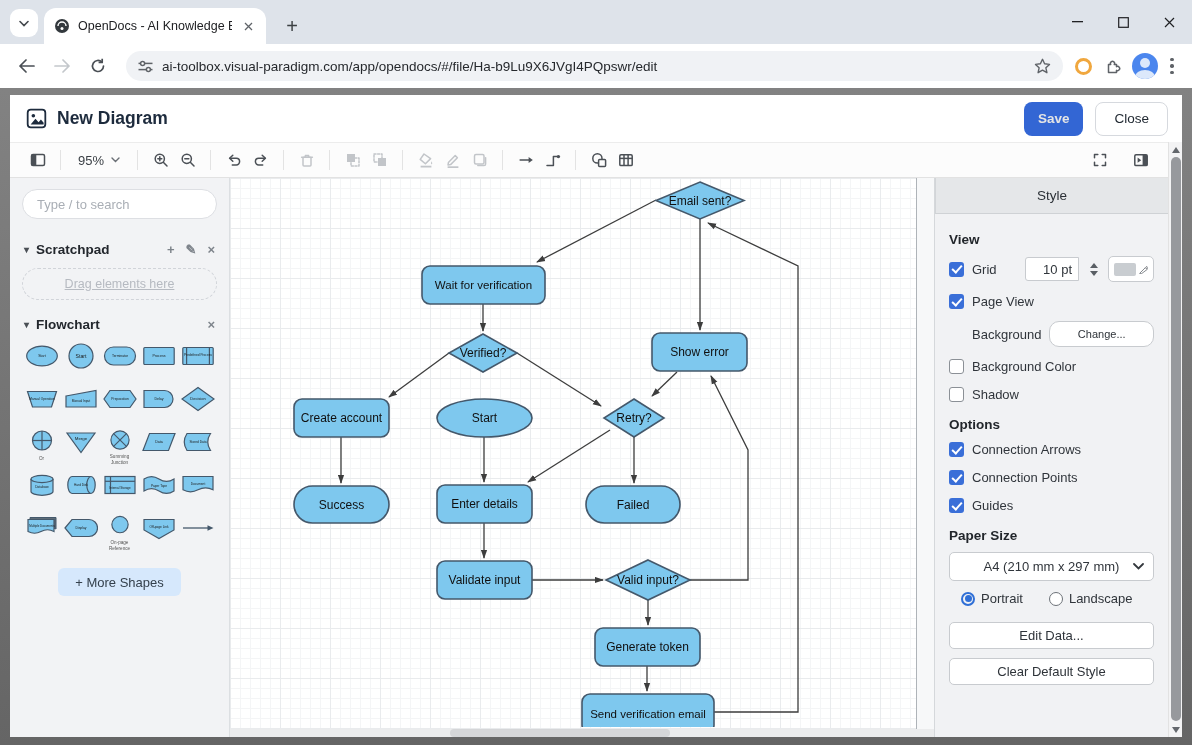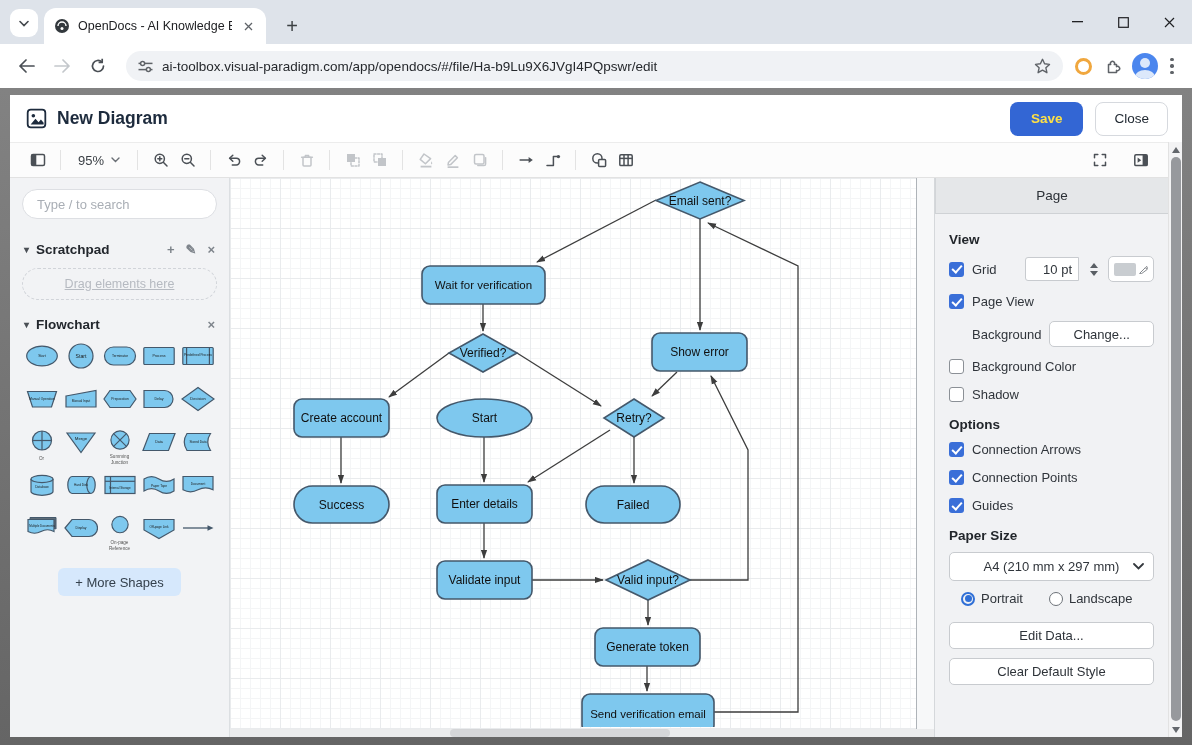--- a/index.html
+++ b/index.html
@@ -33,21 +33,21 @@
   
   .frame { flex:1; background:linear-gradient(#828282,#656565); padding:7px 10px 8px; min-height:0; }
   .app { background:#fff; height:100%; display:flex; flex-direction:column; overflow:hidden; }
 
   
   .app-header { height:47px; flex:0 0 47px; display:flex; align-items:center; padding:0 14px 0 16px; gap:10px; background:#fff; }
   .app-title { font-size:17.5px; font-weight:700; color:#1d2b3d; }
   .hdr-buttons { margin-left:auto; display:flex; align-items:center; gap:12px; }
   .btn { height:34px; border-radius:8px; border:none; font-size:13.5px; font-weight:600; display:flex; align-items:center; gap:8px; cursor:pointer; font-family:inherit; }
   .btn-ai { background:#9c1ff2; color:#fff; padding:0 16px; }
-  .btn-save { background:#3366d4; color:#fde047; padding:0 21px; }
+  .btn-save { background:#3366d4; color:#e5e5e5; padding:0 14px; }
   .btn-close { background:#fff; color:#222a33; border:1px solid #d6d9de; padding:0 18px; font-weight:500; }
 
   
   .app-body { flex:1; display:flex; min-height:0; }
   .content-col { flex:1; display:flex; flex-direction:column; min-width:0; }
 
   
   .toolbar { height:36px; flex:0 0 36px; background:#fcfcfc; border-top:1px solid #ececec; border-bottom:1px solid #e2e2e2; display:flex; align-items:center; padding:0 14px; }
   .tb-btn { width:27px; height:26px; display:grid; place-items:center; color:#4b5056; border-radius:4px; }
   .tb-btn.disabled { color:#c2c5c9; }
@@ -97,21 +97,21 @@
   .cbx { width:15px; height:15px; border-radius:3px; flex:0 0 15px; position:relative; }
   .cbx.on { background:#3a6fd8; }
   .cbx.on::after { content:""; position:absolute; left:4.5px; top:1.5px; width:4px; height:8px; border-right:2px solid #fff; border-bottom:2px solid #fff; transform:rotate(42deg); }
   .cbx.off { background:#fff; border:1px solid #8b9096; }
   .num-input { margin-left:auto; width:54px; height:24px; background:#fff; border:1px solid #c8cbcf; border-radius:3px 0 0 3px; display:flex; align-items:center; justify-content:flex-end; padding-right:6px; font-size:13px; }
   .spinner { width:13px; height:24px; display:flex; flex-direction:column; align-items:center; justify-content:center; gap:3px; }
   .spin-up { width:0;height:0;border-left:4px solid transparent;border-right:4px solid transparent;border-bottom:5px solid #595e64; }
   .spin-dn { width:0;height:0;border-left:4px solid transparent;border-right:4px solid transparent;border-top:5px solid #595e64; }
   .color-btn { width:46px; height:26px; background:#fff; border:1px solid #c8cbcf; border-radius:5px; display:flex; align-items:center; justify-content:center; gap:3px; }
   .swatch { width:22px; height:13px; background:#c9cdd1; border-radius:2px; }
-  .mini-btn { margin-left:auto; width:106px; height:26px; background:#fff; border:1px solid #c8cbcf; border-radius:5px; font-size:13px; color:#2e3339; display:grid; place-items:center; cursor:pointer; }
+  .mini-btn { margin-left:auto; width:106px; height:26px; background:#fff; border:1px solid #c8cbcf; border-radius:10px; font-size:11px; color:#2e3339; display:grid; place-items:center; cursor:pointer; }
   .select { width:100%; height:29px; background:#fff; border:1px solid #c8cbcf; border-radius:5px; display:flex; align-items:center; justify-content:center; position:relative; font-size:13px; margin-bottom:10px; cursor:pointer; }
   .select .chev { position:absolute; right:9px; }
   .radio-row { display:flex; align-items:center; gap:6px; margin:2px 0 16px 12px; }
   .radio { width:14px; height:14px; border-radius:50%; }
   .radio.sel { border:2px solid #2f6fd6; position:relative; }
   .radio.sel::after { content:""; position:absolute; inset:1.5px; border-radius:50%; background:#2f6fd6; }
   .radio.un { border:1.5px solid #6d7278; background:#fff; }
   .radio-gap { width:14px; }
   .wide-btn { width:100%; height:27px; background:#fff; border:1px solid #c8cbcf; border-radius:5px; font-size:13px; color:#2e3339; display:grid; place-items:center; margin-bottom:9px; cursor:pointer; }
 
@@ -642,21 +642,21 @@
                     </g>
                   </svg>
                 </div>
               <div class="hscroll">
                   <div class="thumb"></div>
                 </div>
             </div>
 
             <aside class="panel">
               <div class="panel-tabs">
-                <div class="ptab inactive">Page</div>
+                <div class="ptab inactive">Style</div>
               </div>
               <div class="panel-content">
                 <div class="p-heading">View</div>
 
                 <div class="p-row">
                   <span class="cbx on"></span>
                   <span>Grid</span>
                   <div class="num-input">10 pt</div>
                   <div class="spinner">
                       <span class="spin-up"></span>

